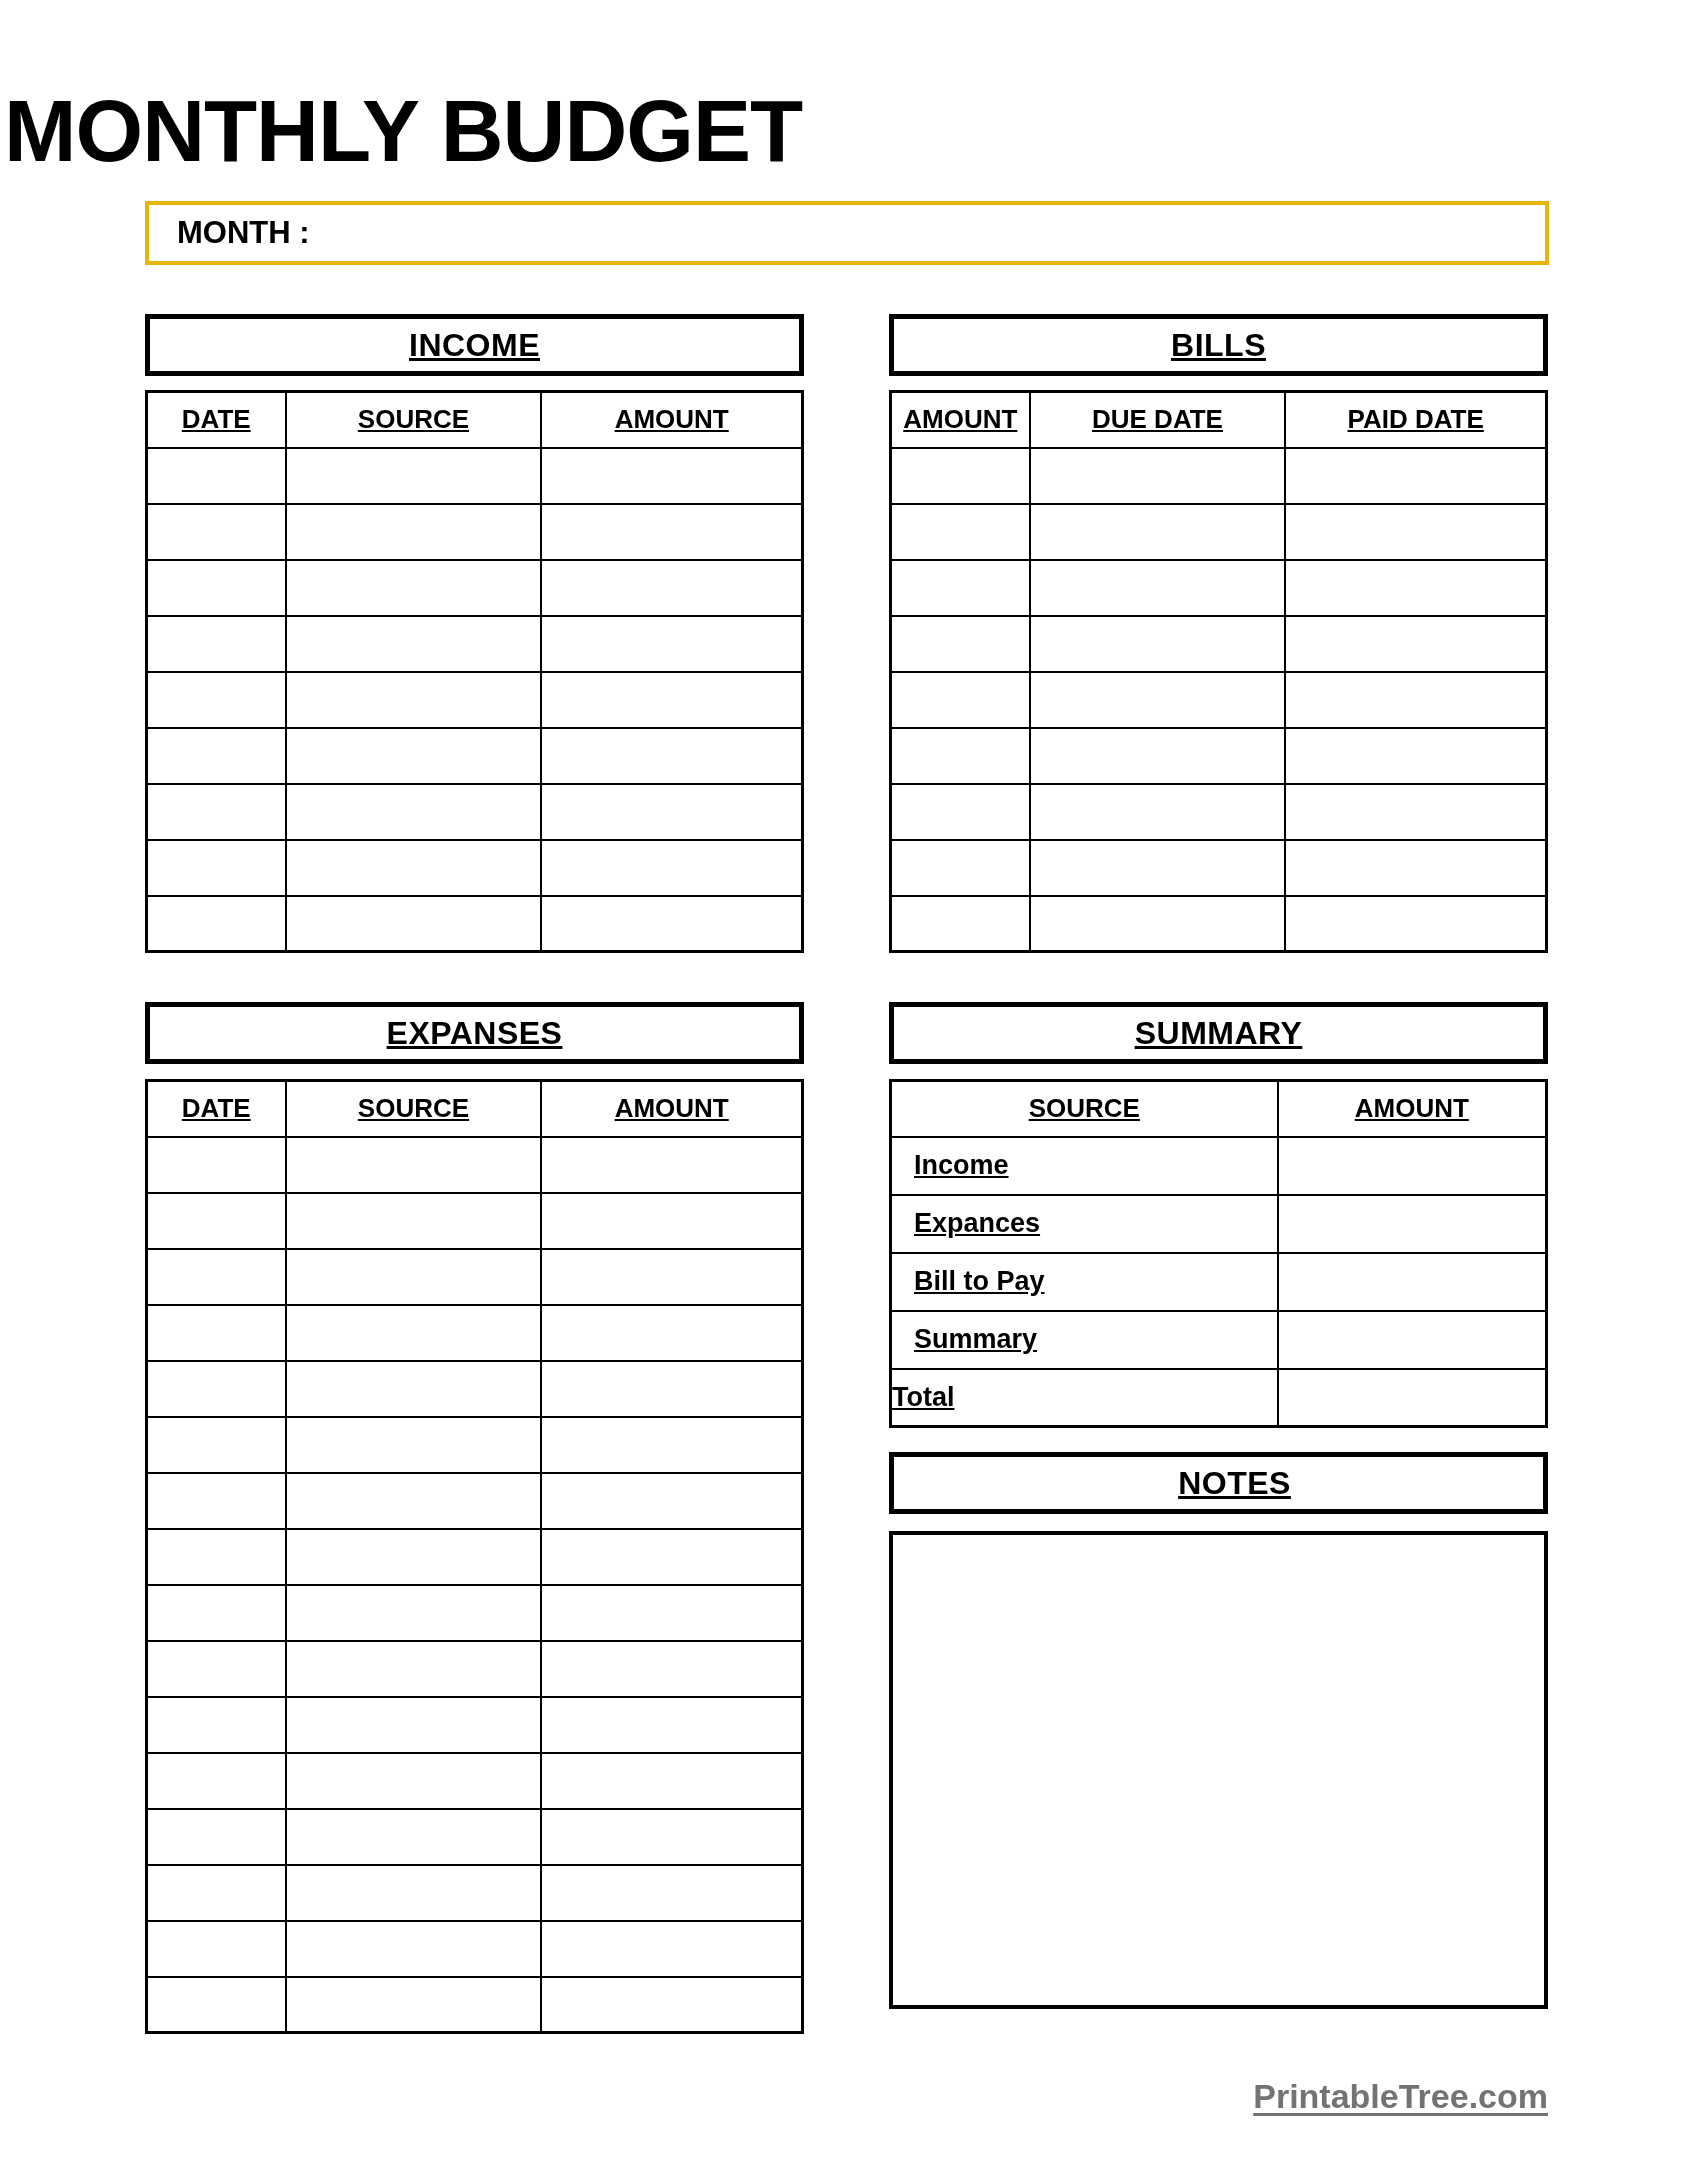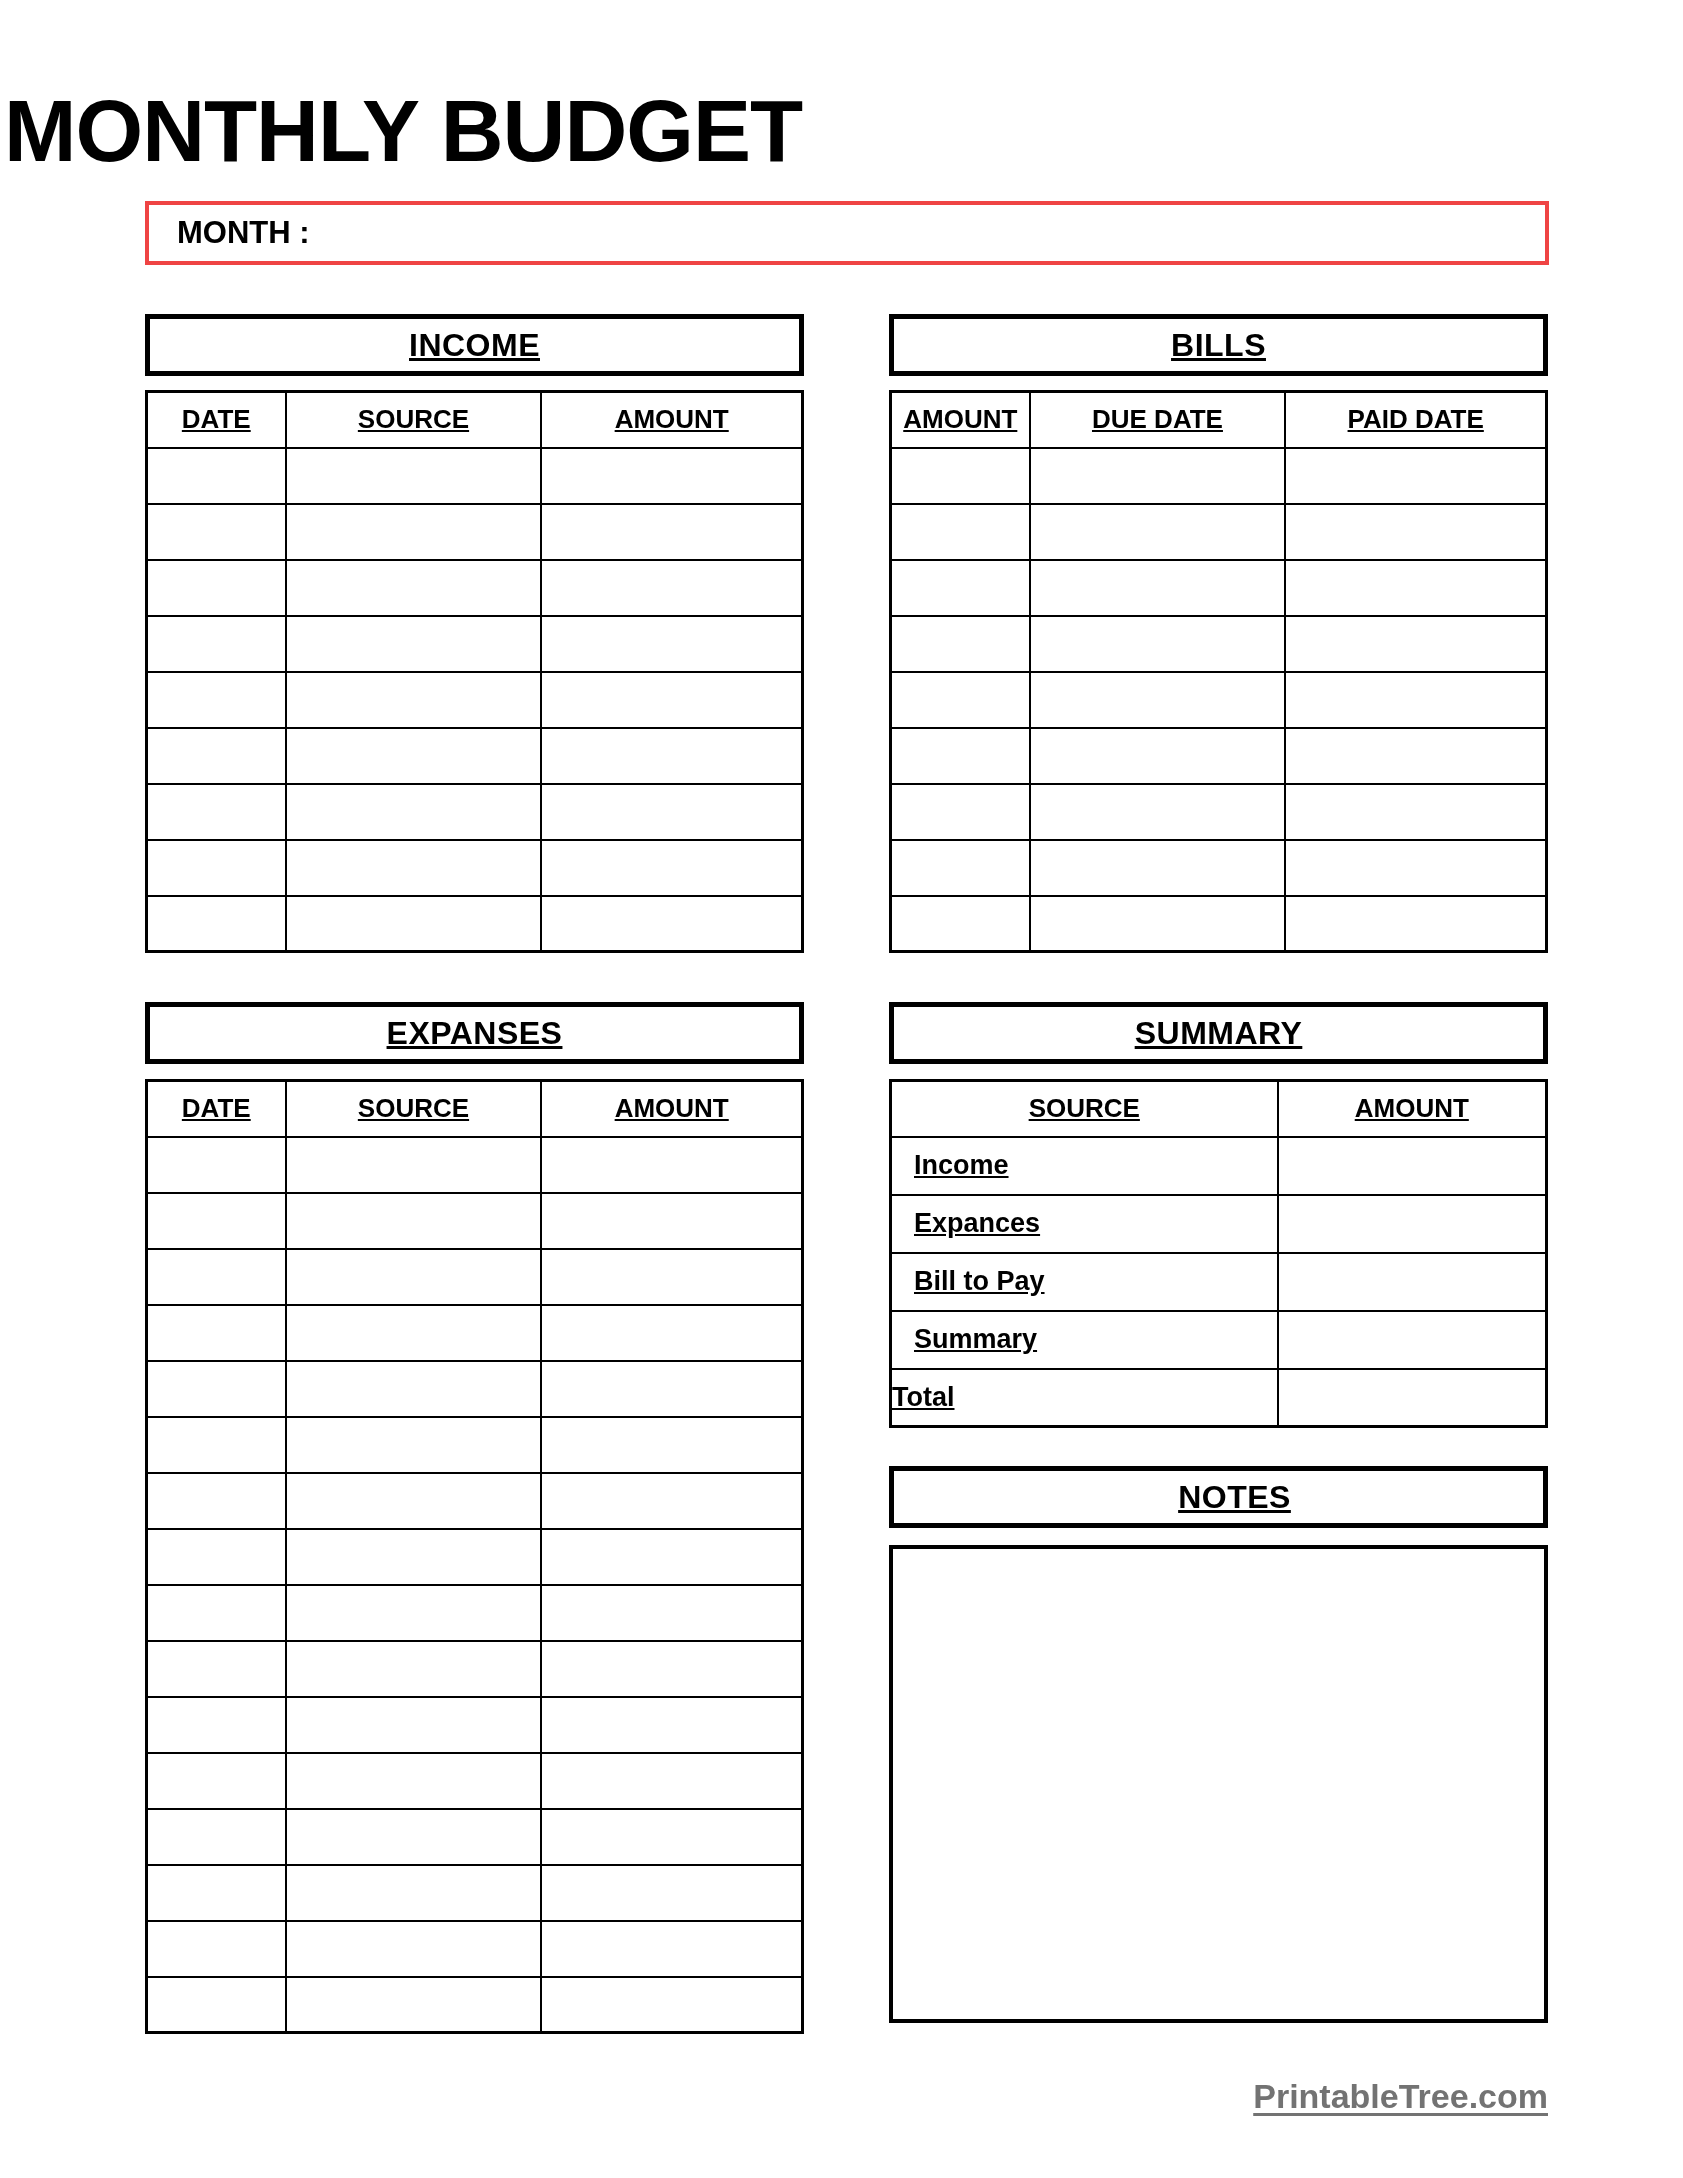--- a/index.html
+++ b/index.html
@@ -25,21 +25,21 @@
     font-weight: bold;
     letter-spacing: -1px;
     white-space: nowrap;
   }
   .month-box {
     position: absolute;
     left: 145px;
     top: 201px;
     width: 1404px;
     height: 64px;
-    border: 4px solid #ef4444;
+    border: 4px solid #eab308;
     display: flex;
     align-items: center;
     padding: 0 28px;
     font-size: 31px;
   }
   .col { position: absolute; top: 314px; text-decoration: underline; }
   .col-left  { left: 145px; width: 659px; }
   .col-right { left: 889px; width: 659px; }
 
   .section-head {
@@ -47,21 +47,21 @@
     border: 5px solid #000;
     display: flex;
     align-items: center;
     justify-content: center;
     font-size: 32px;
     letter-spacing: 0.5px;
   }
   .mt14 { margin-top: 14px; }
   .mt15 { margin-top: 15px; }
   .mt49 { margin-top: 49px; }
-  .mt54 { margin-top: 38px; padding-left: 32px; }
+  .mt54 { margin-top: 24px; padding-left: 32px; }
 
   table.sheet {
     width: 100%;
     border-collapse: collapse;
     table-layout: fixed;
     border: 3px solid #000;
   }
   table.sheet th, table.sheet td {
     border: 2px solid #000;
     padding: 0;

